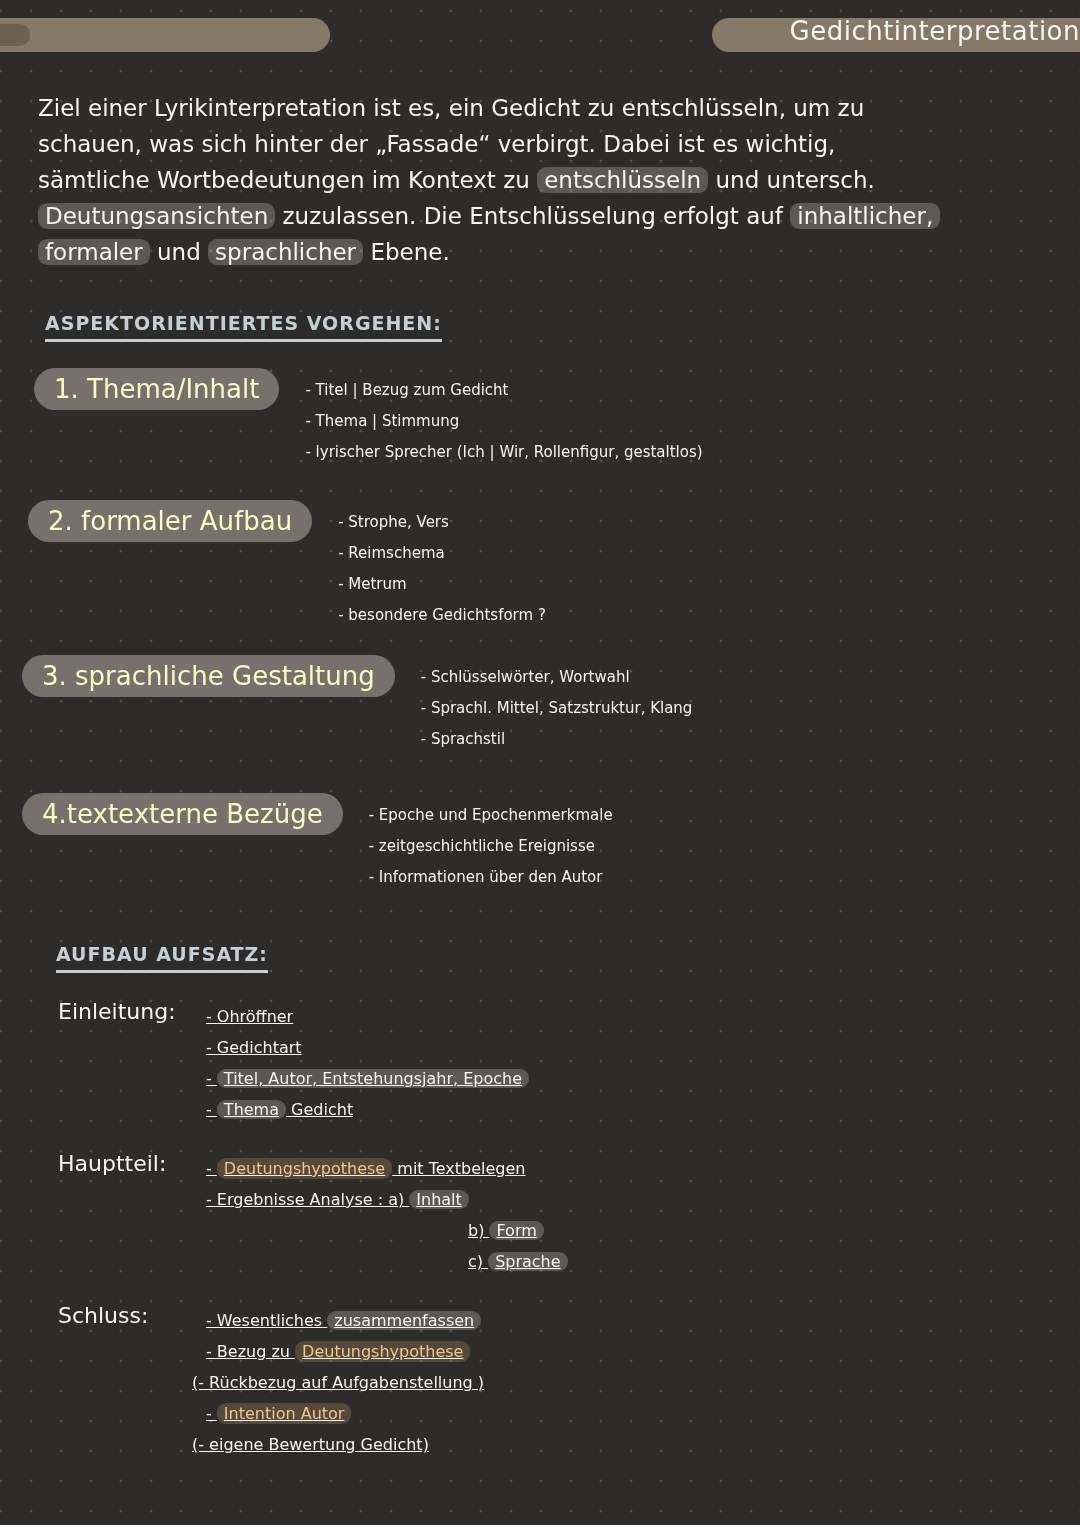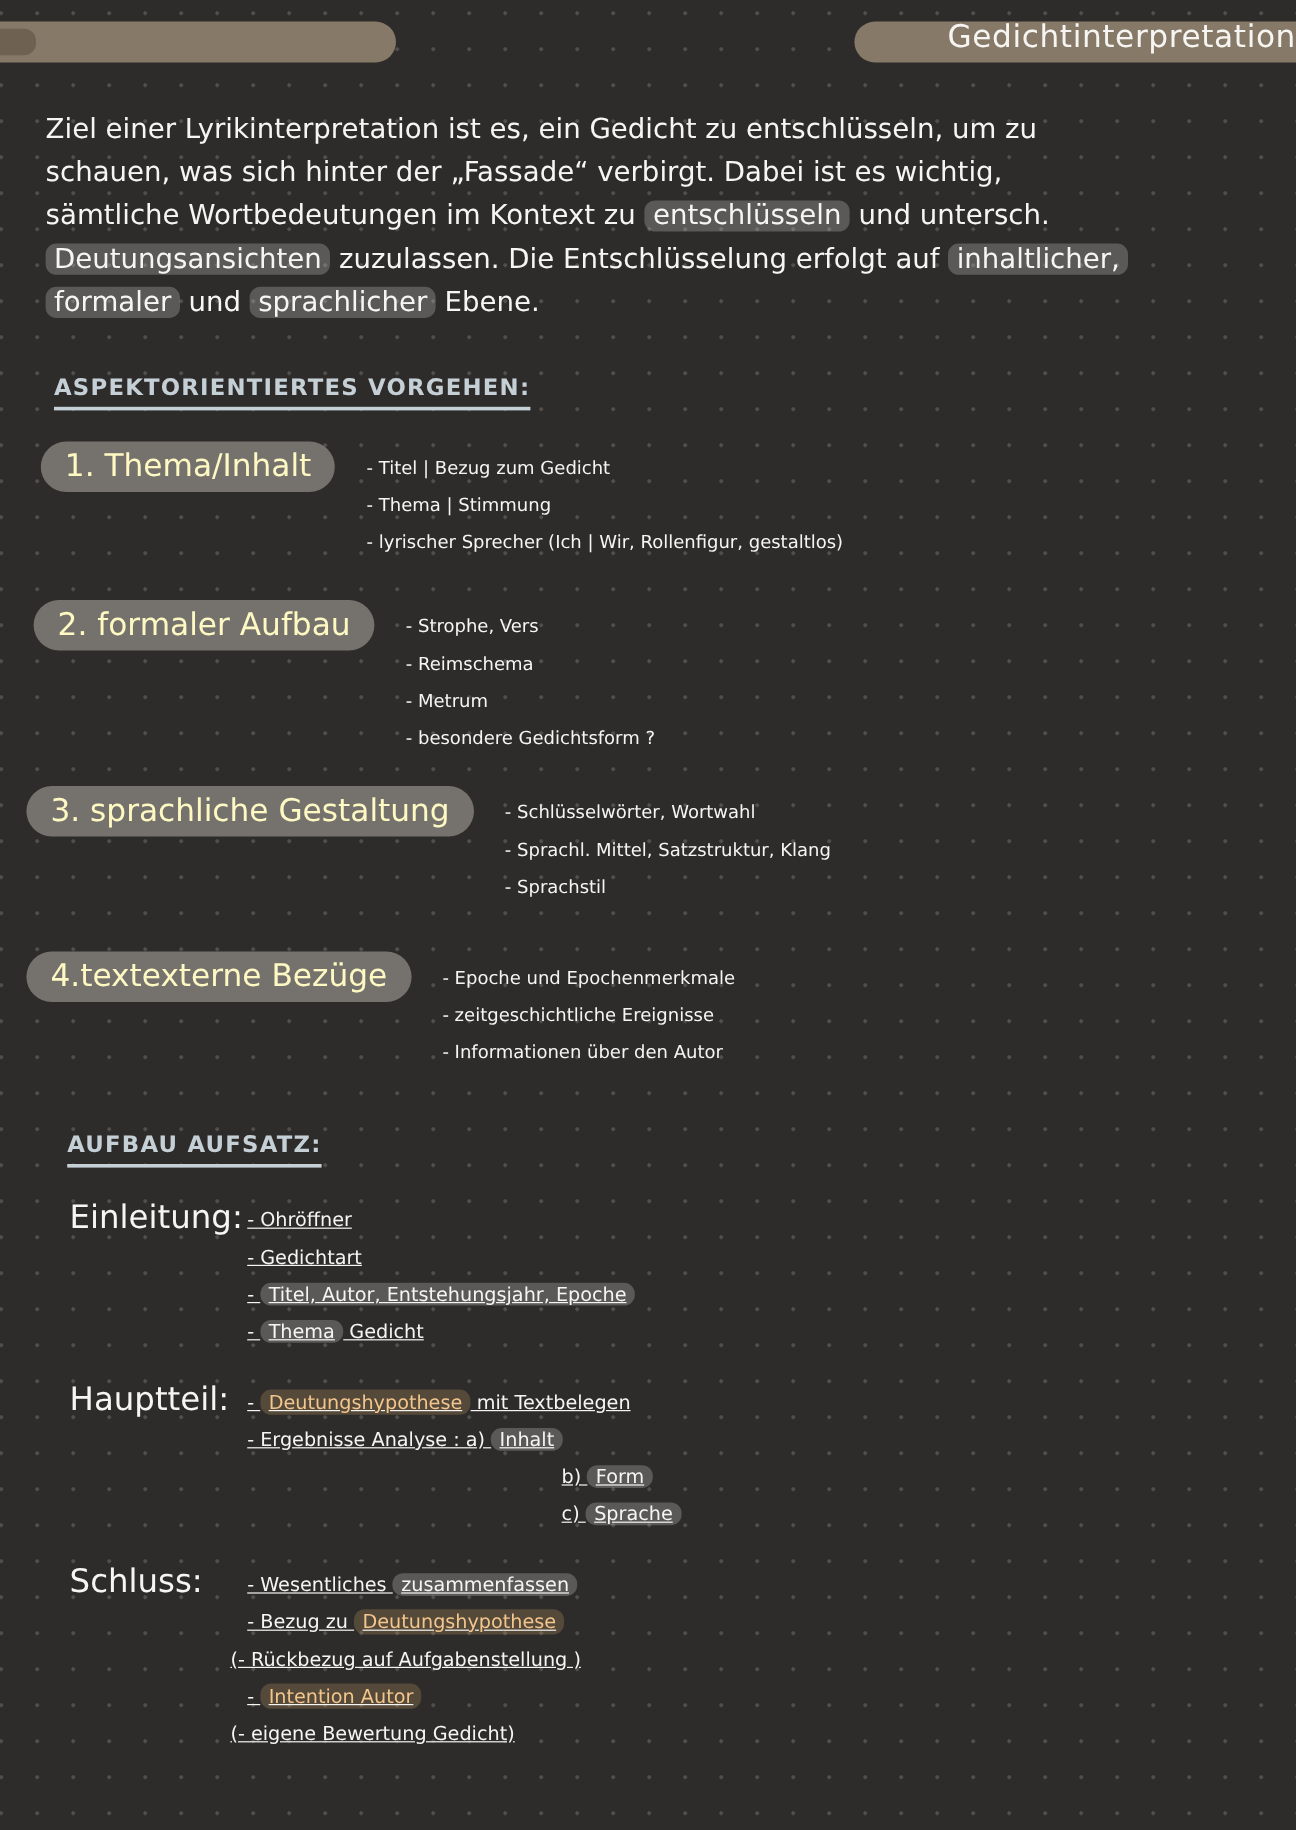--- a/index.html
+++ b/index.html
@@ -45,21 +45,21 @@
   .aspect-item:nth-child(3){margin-left:22px;margin-top:24px;}
   .aspect-item:nth-child(4){margin-left:22px;margin-top:38px;}
   .pill{
     background:#75726e;color:#fef9c3;border-radius:27px;
     padding:6px 20px;font-size:26px;white-space:nowrap;
   }
   .aspect-item .bullets{margin-left:26px;padding-top:7px;font-size:15px;line-height:31px;}
   
   .essay-blocks{margin-top:20px;}
   .essay-block{display:flex;align-items:flex-start;margin-left:58px;margin-top:24px;}
-  .block-label{font-size:27px;min-width:148px;padding-top:2px;}
+  .block-label{font-size:22px;min-width:148px;padding-top:2px;}
   .essay-block .bullets{font-size:16px;line-height:31px;padding-top:4px;text-decoration:underline;}
   .line{white-space:nowrap;}
   .ind{margin-left:262px;}
   .out{margin-left:-14px;}
 </style>
 </head>
 <body>
 
 <div class="page">
 

